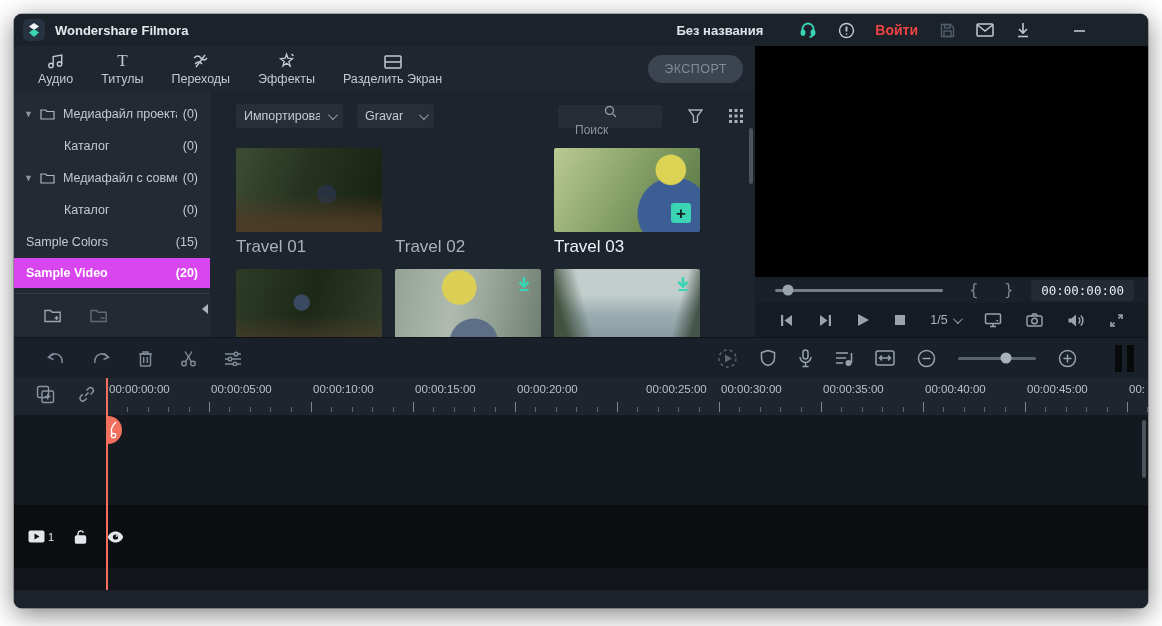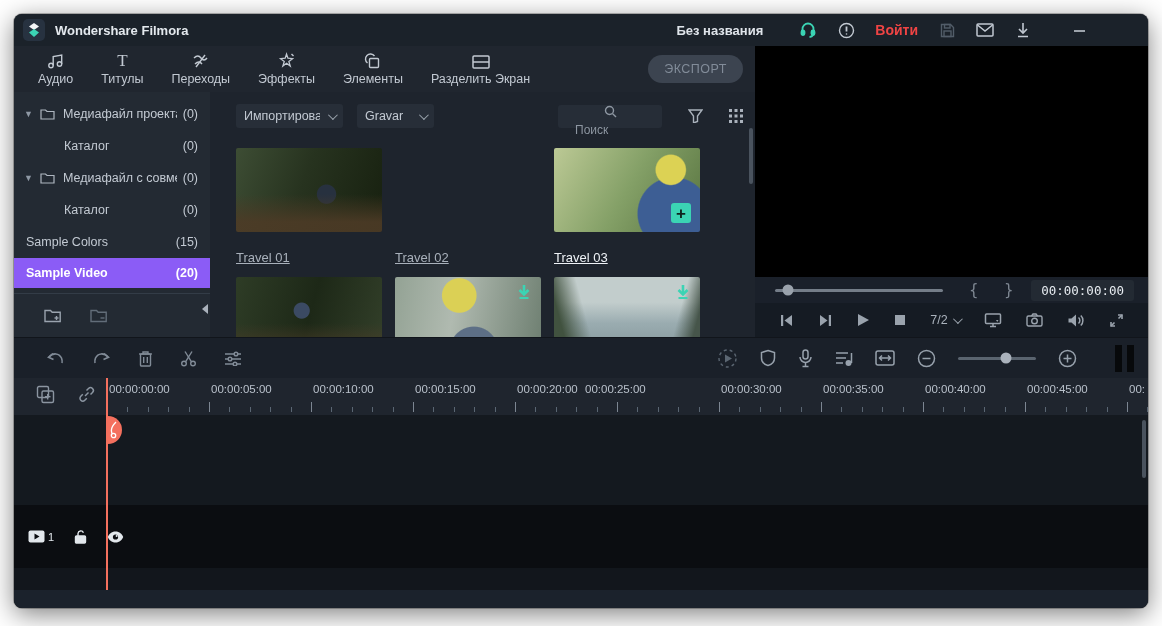--- a/index.html
+++ b/index.html
@@ -47,39 +47,39 @@
   
   .sidebar { width:196px; background:#232a33; display:flex; flex-direction:column; position:relative; }
   .tree { flex:1; padding-top:6px; }
   .trow { height:32px; display:flex; align-items:center; font-size:12.5px; color:#c3cad3; padding-right:12px; }
   .trow .caret { width:10px; margin-left:10px; color:#8e98a4; font-size:9px; }
   .trow .ficon { margin:0 8px 0 6px; color:#aeb6c0; }
   .trow .tlabel { flex:1; overflow:hidden; white-space:nowrap; }
   .trow .tcount { margin-left:6px; }
   .trow.child { padding-left:50px; }
   .trow.plain { padding-left:12px; }
-  .trow.selected { background:#8b5cf6; color:#fff; font-weight:bold; height:30px; }
+  .trow.selected { background:#d946ef; color:#fff; font-weight:bold; height:30px; }
   .sb-footer { height:44px; border-top:1px solid #333c47; display:flex; align-items:center; gap:28px; padding-left:30px; }
   .collapse-arrow { position:absolute; right:2px; top:212px; width:0; height:0; border-top:5px solid transparent; border-bottom:5px solid transparent; border-right:6px solid #aab2bc; }
 
   
   .media { flex:1; background:#1e242d; position:relative; overflow:hidden; }
   .media-header { height:40px; display:flex; align-items:center; padding:8px 12px 0 26px; gap:14px; }
   .dd { height:24px; background:#272e38; border-radius:3px; display:flex; align-items:center; padding:0 8px; gap:8px; color:#c3cad3; font-size:12.5px; }
   .dd .dd-label { overflow:hidden; white-space:nowrap; }
   .dd.import .dd-label { max-width:76px; }
   .chev { width:7px; height:7px; border-right:1.5px solid #9aa3ad; border-bottom:1.5px solid #9aa3ad; transform:rotate(45deg) translateY(-2px); }
   .search-box { margin-left:auto; width:104px; height:23px; background:#262d37; border-radius:3px; display:flex; align-items:center; padding:0 7px; gap:5px;flex-direction:column; }
   .search-box input { background:transparent; border:0; outline:0; color:#c3cad3; font-size:12px; width:70px; font-family:"Liberation Sans",sans-serif; }
   .search-box input::placeholder { color:#8d96a1; }
   .hicon { color:#aab2bc; margin-left:12px; }
   .media-grid { position:absolute; left:26px; top:56px; right:10px; display:grid; grid-template-columns:repeat(3,146px); column-gap:13px; row-gap:12px; }
   .mitem { width:146px; }
   .thumb { position:relative; width:146px; height:84px; border-radius:2px; overflow:hidden; }
-  .mlabel { margin-top:18px; font-size:13px; color:#a9b1bb;text-decoration:underline; }
+  .mlabel { margin-top:5px; font-size:17px; color:#a9b1bb; }
   .mlabel.bright { color:#eef2f6; }
   .t1 { background:linear-gradient(to bottom,rgba(0,0,0,0) 55%,rgba(77,59,38,.9) 88%),radial-gradient(circle at 62% 55%,#27313f 0 9%,rgba(0,0,0,0) 10%),linear-gradient(110deg,#3d4d34 0%,#27331f 45%,#17200f 100%); }
   .t2 { background:radial-gradient(circle at 60% 35%,#77а 0,#7089aa 0 9%,rgba(0,0,0,0) 10%),linear-gradient(to bottom,rgba(0,0,0,0) 55%,rgba(122,92,64,.85) 90%),linear-gradient(100deg,#93c47d 0%,#64984f 35%,#2f4a28 100%); }
   .t3 { background:radial-gradient(circle at 80% 26%,#dcd254 0 11%,rgba(0,0,0,0) 12%),radial-gradient(circle at 82% 78%,#3d5e94 0 26%,rgba(0,0,0,0) 27%),linear-gradient(120deg,#bcc995 0%,#84a067 50%,#57733f 100%); }
   .t4 { background:linear-gradient(to bottom,rgba(0,0,0,0) 55%,rgba(74,60,40,.9) 90%),radial-gradient(circle at 45% 40%,#3b4a63 0 8%,rgba(0,0,0,0) 9%),linear-gradient(105deg,#2e3c26 0%,#1d2817 50%,#33402a 100%); }
   .t5 { background:radial-gradient(circle at 44% 22%,#dbd055 0 16%,rgba(0,0,0,0) 17%),radial-gradient(circle at 54% 88%,#5d6f86 0 22%,rgba(0,0,0,0) 23%),linear-gradient(100deg,#93a294 0%,#b0bab0 40%,#6d7e70 100%); }
   .t6 { background:linear-gradient(75deg,#41523f 0 10%,rgba(0,0,0,0) 26%),linear-gradient(285deg,#46554a 0 8%,rgba(0,0,0,0) 20%),linear-gradient(to bottom,#c2cdcc 0 30%,#9aacb0 55%,#7f9196 100%); }
   .add-badge { position:absolute; right:9px; bottom:9px; width:20px; height:20px; background:#3bd4b4; border-radius:3px; display:flex; align-items:center; justify-content:center; color:#10231f; font-size:17px; font-weight:bold; line-height:1; }
   .dl-badge { position:absolute; right:9px; top:7px; color:#3bd4b4; }
   .media-scroll { position:absolute; right:2px; top:36px; width:4px; height:56px; background:#4a535e; border-radius:2px; }
@@ -219,29 +219,20 @@
           <span class="ticon">
             <svg width="17" height="17" viewBox="0 0 17 17" fill="none" stroke="currentColor" stroke-width="1.4">
               <path d="M8.5 1.5 L10 6 L15 6.5 L11 9.5 L12.5 14.5 L8.5 11.5 L4.5 14.5 L6 9.5 L2 6.5 L7 6 Z" transform="scale(0.92) translate(0.8,0.8)"></path>
               <line x1="13.5" y1="2" x2="15.5" y2="4"></line>
             </svg>
           </span>
           <span>Эффекты</span>
         </div>
         <div class="tab">
           <span class="ticon">
-            <svg width="17" height="16" viewBox="0 0 17 16" fill="none" stroke="currentColor" stroke-width="1.4">
-              <rect x="5.5" y="5.5" width="9" height="9" rx="1"></rect>
-              <path d="M3.5 10 a5 5 0 1 1 7 -7"></path>
-            </svg>
-          </span>
-          <span>Элементы</span>
-        </div>
-        <div class="tab">
-          <span class="ticon">
             <svg width="18" height="14" viewBox="0 0 18 14" fill="none" stroke="currentColor" stroke-width="1.5">
               <rect x="1" y="1" width="16" height="12" rx="1"></rect>
               <line x1="1" y1="7" x2="17" y2="7"></line>
             </svg>
           </span>
           <span>Разделить Экран</span>
         </div>
         <div class="export-pill">ЭКСПОРТ</div>
       </div>
 
@@ -415,21 +406,21 @@
           <svg width="13" height="14" viewBox="0 0 13 14" fill="currentColor">
               <path d="M1 1 L12 7 L1 13 Z"></path>
             </svg>
         </span>
         <span>
           <svg width="12" height="12" viewBox="0 0 12 12" fill="currentColor">
               <rect x="1" y="1" width="10" height="10"></rect>
             </svg>
         </span>
         <span class="speed">
-          <span>7/2</span>
+          <span>1/5</span>
           <span class="chev"></span>
         </span>
         <span>
           <svg width="18" height="16" viewBox="0 0 18 16" fill="none" stroke="currentColor" stroke-width="1.5">
             <rect x="1.5" y="2" width="15" height="9.5" rx="1"></rect>
             <line x1="6" y1="14.5" x2="12" y2="14.5"></line>
               <line x1="9" y1="11.5" x2="9" y2="14.5"></line>
             <path d="M12 8 l2.5 0 l-1.25 2 z" fill="currentColor" stroke="none"></path>
           </svg>
         </span>
@@ -576,21 +567,21 @@
             <path d="M9.5 5.5 l2 -2 a2.8 2.8 0 0 1 4 4 l-2 2"></path>
             <path d="M9.8 13.2 l-2 2 a2.8 2.8 0 0 1 -4 -4 l2 -2"></path>
           </svg>
         </span>
       </div>
       <span class="rl" style="left:95px">00:00:00:00</span>
       <span class="rl" style="left:197px">00:00:05:00</span>
       <span class="rl" style="left:299px">00:00:10:00</span>
       <span class="rl" style="left:401px">00:00:15:00</span>
       <span class="rl" style="left:503px">00:00:20:00</span>
-      <span class="rl" style="left:571px">00:00:25:00</span>
+      <span class="rl" style="left:632px">00:00:25:00</span>
       <span class="rl" style="left:707px">00:00:30:00</span>
       <span class="rl" style="left:809px">00:00:35:00</span>
       <span class="rl" style="left:911px">00:00:40:00</span>
       <span class="rl" style="left:1013px">00:00:45:00</span>
       <span class="rl" style="left:1115px">00:</span>
       <div class="ticks-minor"></div>
       <div class="ticks-major"></div>
     </div>
 
     <div class="tl-upper"></div>

